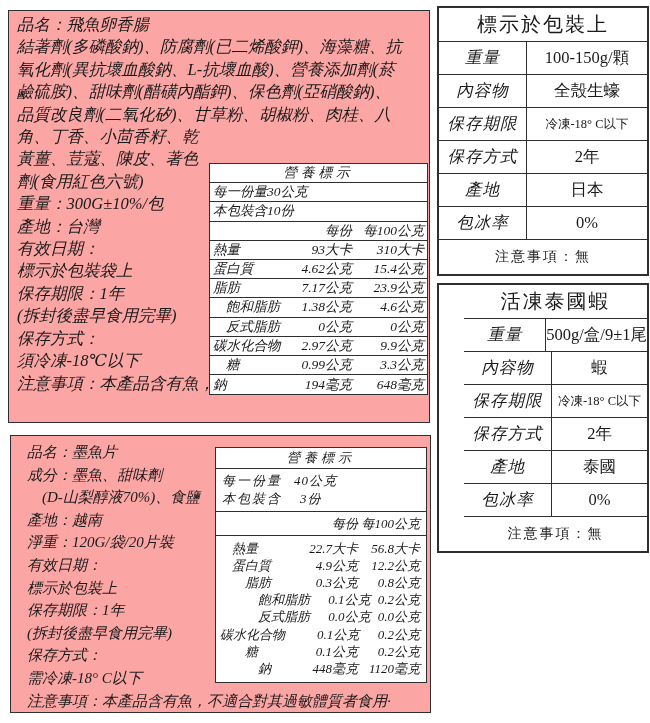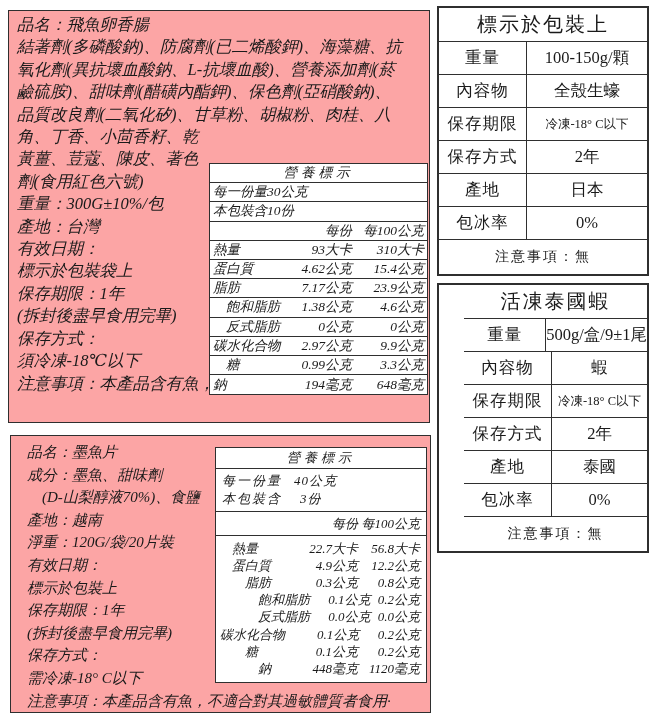--- a/index.html
+++ b/index.html
@@ -46,21 +46,21 @@
   .i3{padding-left:38px;}
   
   .spec{position:absolute;left:437px;width:212px;box-sizing:border-box;
         border:2px solid #2f2f2f;background:#fff;}
   #spec1{top:6px;}
   #spec2{top:283px;padding-left:25px;}
   .spec-title{height:33px;border-bottom:1.5px solid #2f2f2f;display:flex;align-items:center;
               justify-content:center;font-size:20px;letter-spacing:2px;}
   .spec-row{display:flex;height:33px;border-bottom:1.5px solid #2f2f2f;box-sizing:border-box;}
   .spec-label{width:88px;box-sizing:border-box;border-right:1.5px solid #2f2f2f;
-              display:flex;align-items:center;justify-content:center;font-size:16.5px;letter-spacing:1px;}
+              display:flex;align-items:center;justify-content:center;font-size:16.5px;letter-spacing:1px;font-style:italic;}
   .spec-value{flex:1;display:flex;align-items:center;justify-content:center;font-size:16.5px;white-space:nowrap;}
   .spec-value.small{font-size:12.5px;text-align:center;}
   .spec-note{height:34px;display:flex;align-items:center;justify-content:center;
              font-size:14px;letter-spacing:2px;}
 </style>
 </head>
 <body>
 
 <div class="canvas">
 

